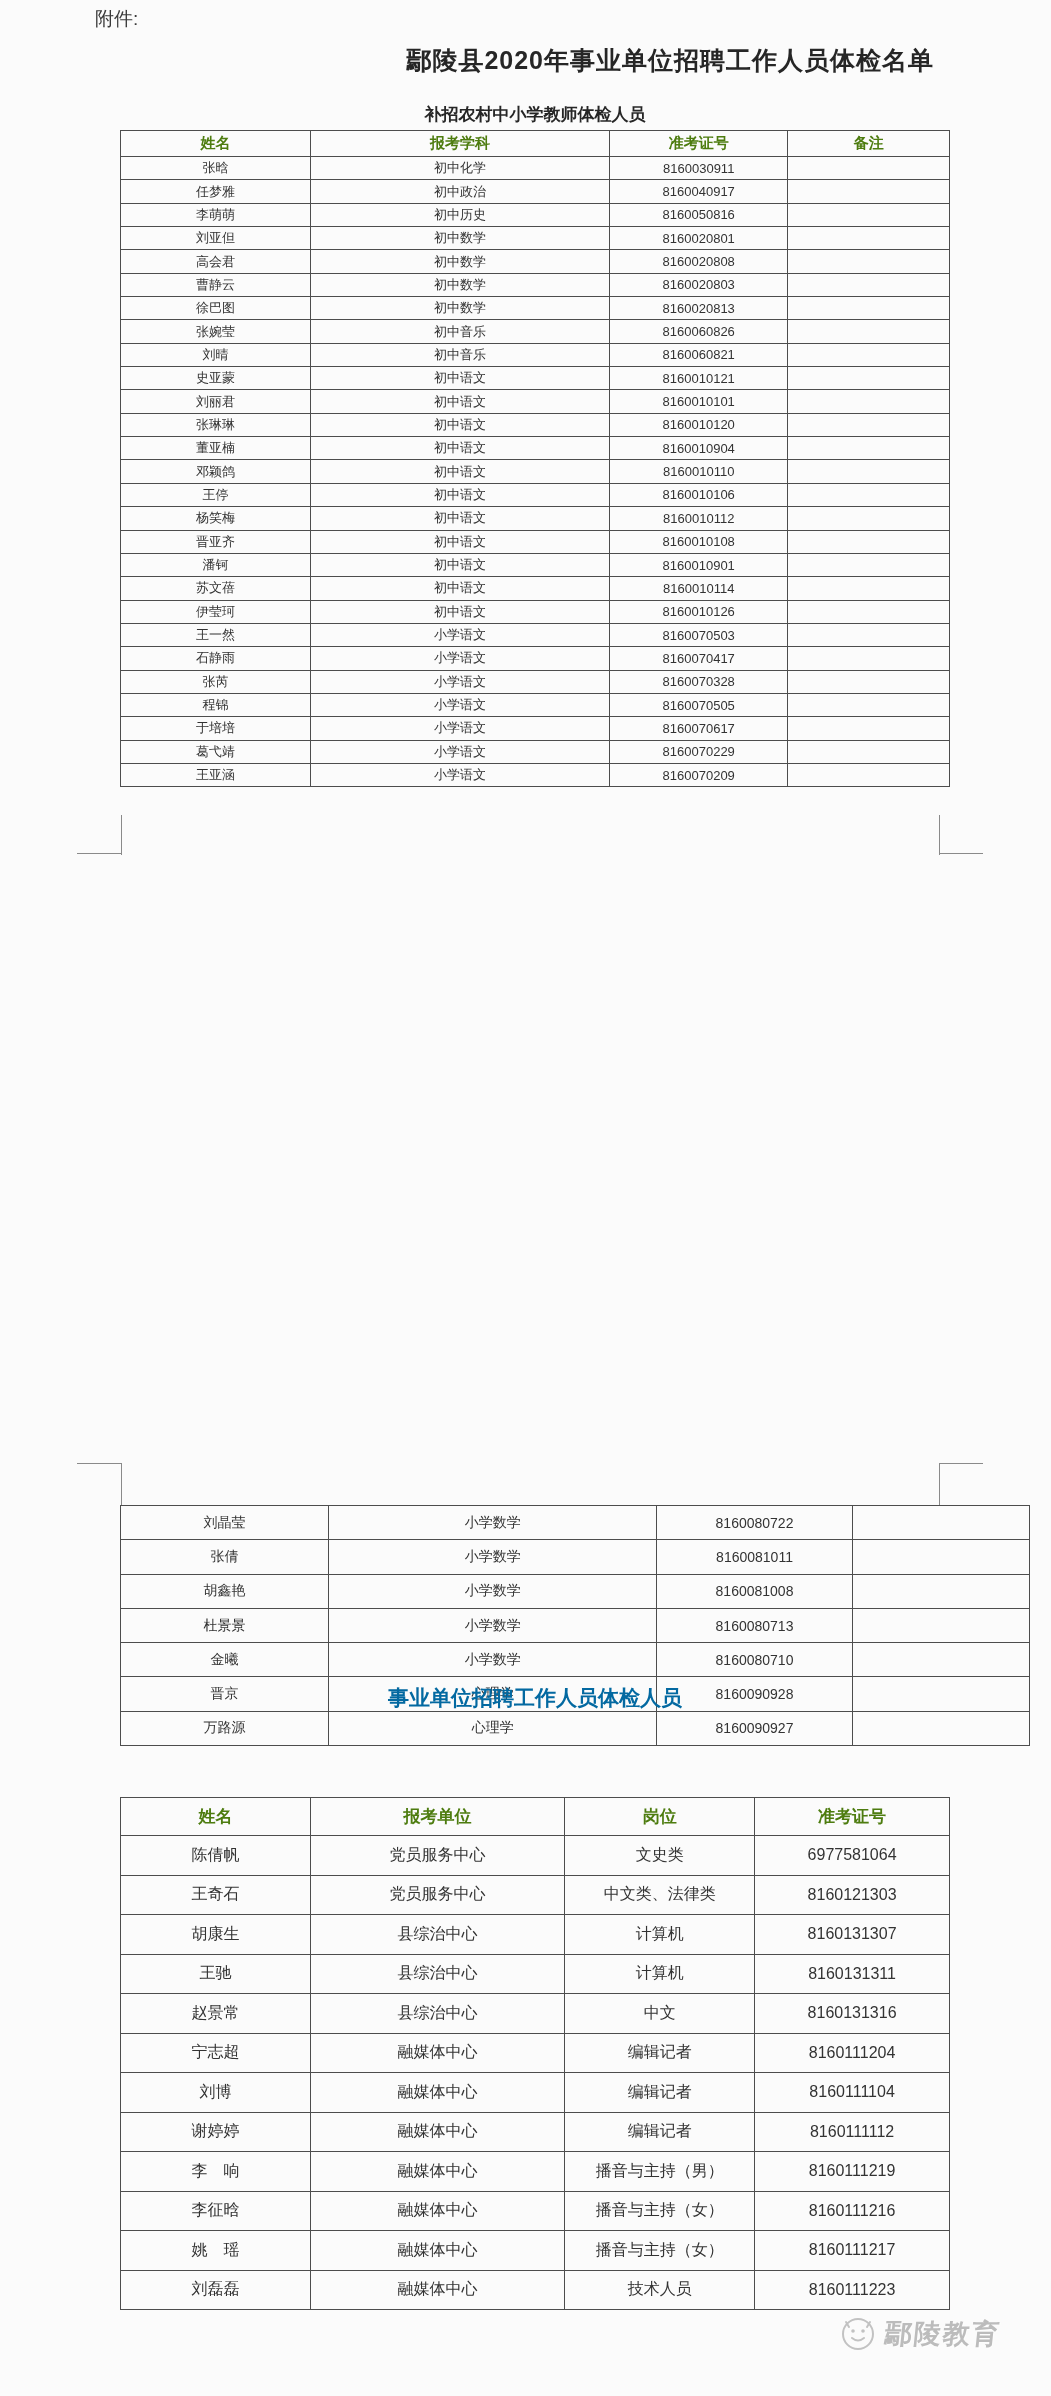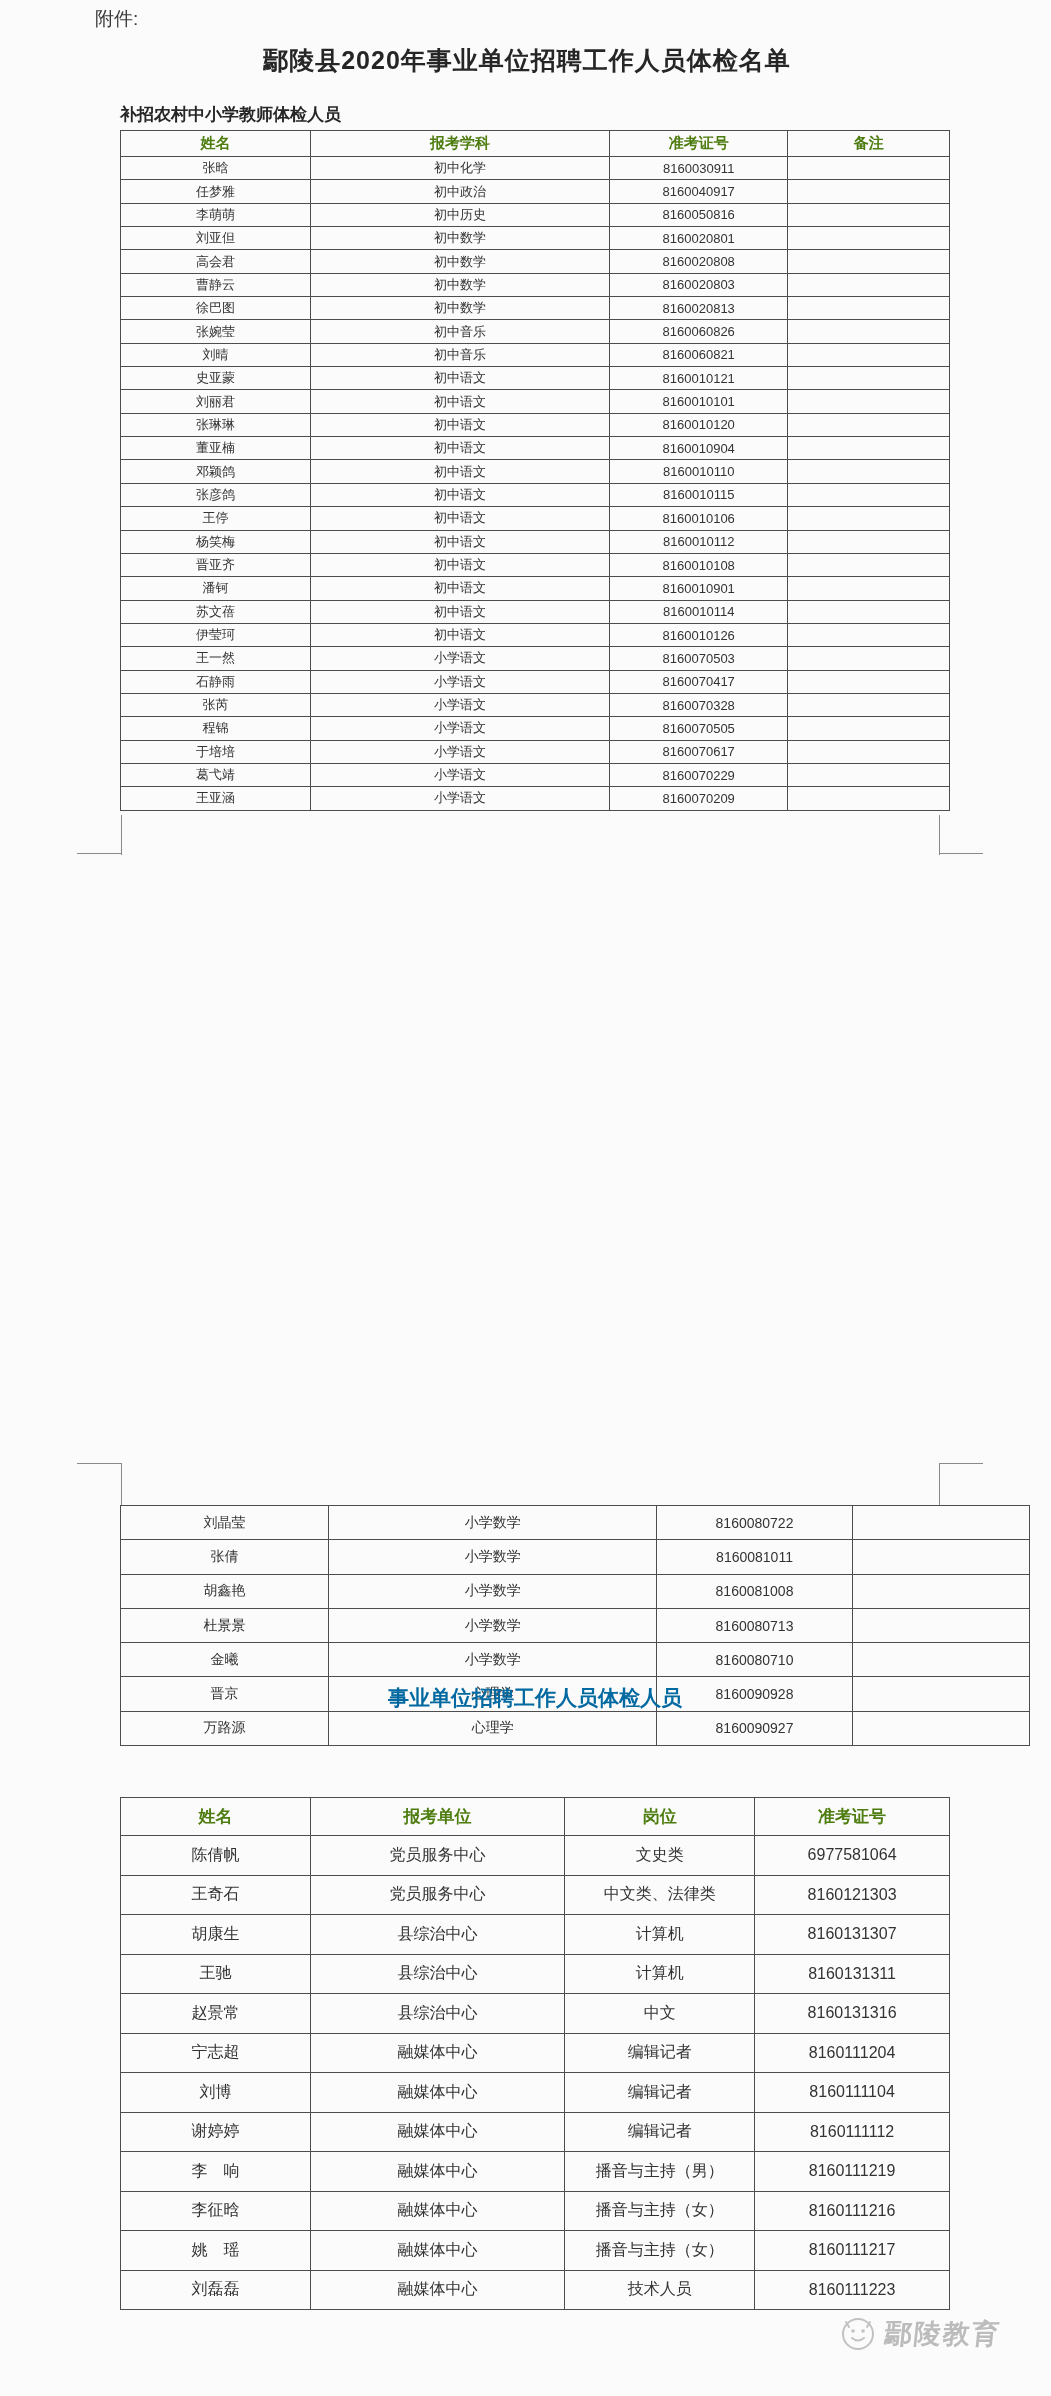--- a/index.html
+++ b/index.html
@@ -5,23 +5,23 @@
   html,body{margin:0;padding:0;}
   body{
     width:1051px;height:2396px;
     background:#fbfbfb;
     font-family:"Liberation Sans","DejaVu Sans",sans-serif;
     color:#2e2e2e;
   }
   .page{position:relative;width:1051px;height:2396px;overflow:hidden;background:#fbfbfb;}
 
   .attachment{position:absolute;left:95px;top:6px;font-size:19px;color:#3a3a3a;}
-  .main-title{position:absolute;left:112px;top:44px;width:830px;text-align:center;
+  .main-title{position:absolute;left:104px;top:44px;width:830px;text-align:right;
     font-size:25px;font-weight:700;color:#262626;letter-spacing:1px;}
-  .sec1-title{position:absolute;left:120px;top:103px;width:830px;text-align:left;
+  .sec1-title{position:absolute;left:120px;top:103px;width:830px;text-align:center;
     font-size:17px;font-weight:700;color:#262626;}
   .sec2-title{position:absolute;left:120px;top:1684px;width:830px;text-align:center;
     font-size:21px;font-weight:700;color:#0369a1;}
 
   table{position:absolute;border-collapse:collapse;table-layout:fixed;background:transparent;}
   th,td{border:1px solid #4d4d4d;text-align:center;vertical-align:middle;
     padding:0;overflow:hidden;white-space:nowrap;color:#333;}
   th{font-weight:700;color:#4d7c0f;}
 
   .t1{left:120px;top:130px;width:830px;}
@@ -150,26 +150,20 @@
           <td>8160010904</td>
           <td></td>
         </tr>
         <tr>
           <td>邓颖鸽</td>
           <td>初中语文</td>
           <td>8160010110</td>
           <td></td>
         </tr>
         <tr>
-          <td>张彦鸽</td>
-          <td>初中语文</td>
-          <td>8160010115</td>
-          <td></td>
-        </tr>
-        <tr>
           <td>王停</td>
           <td>初中语文</td>
           <td>8160010106</td>
           <td></td>
         </tr>
         <tr>
           <td>杨笑梅</td>
           <td>初中语文</td>
           <td>8160010112</td>
           <td></td>

